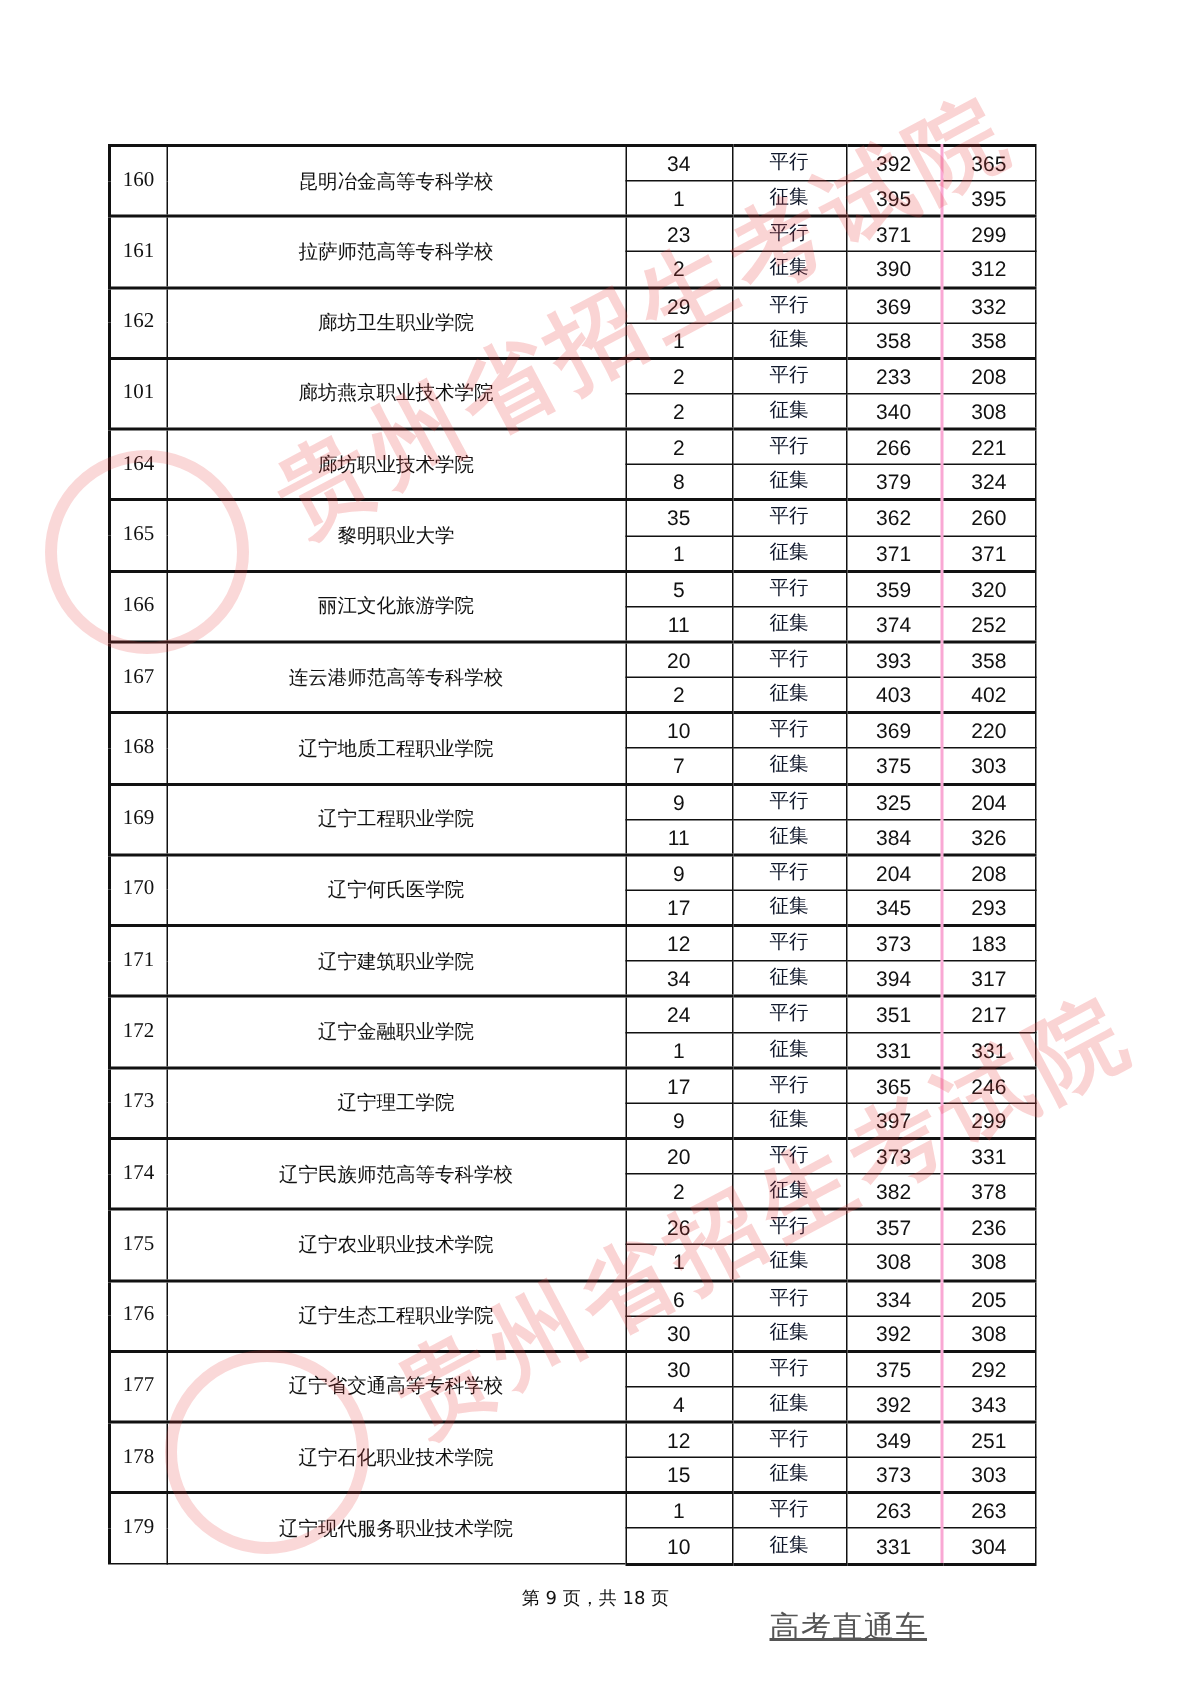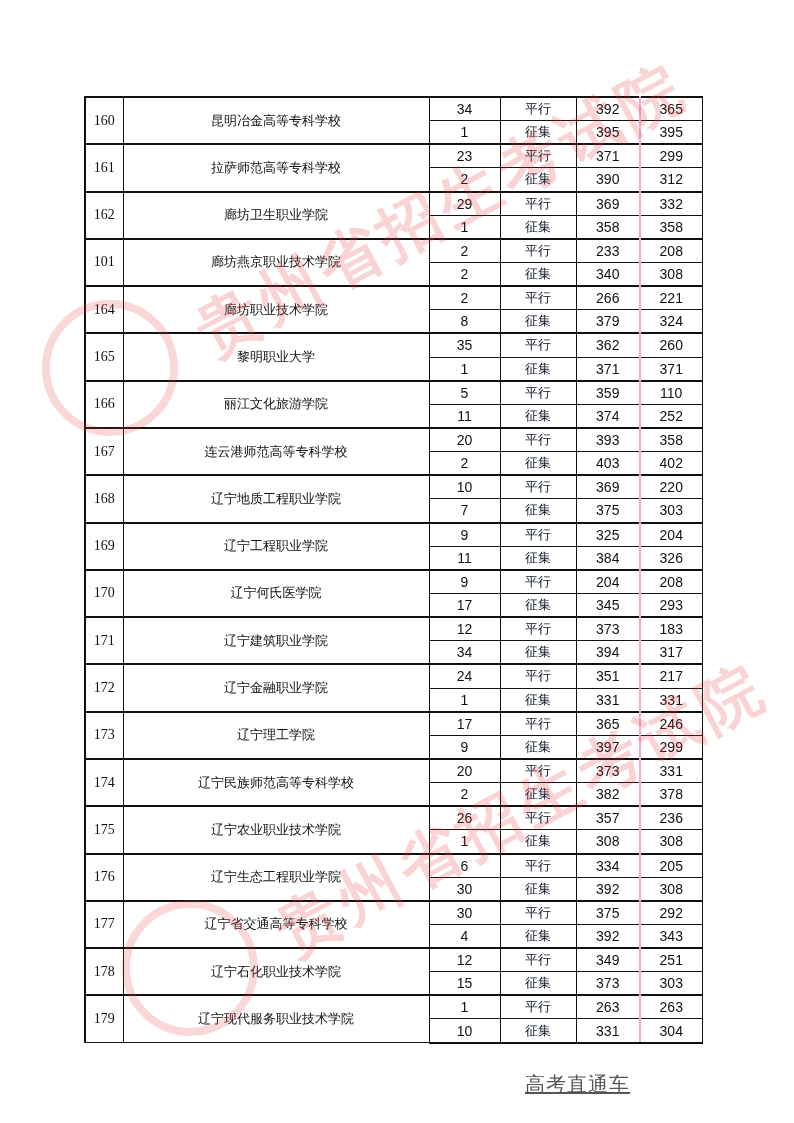--- a/index.html
+++ b/index.html
@@ -1,20 +1,20 @@
 <!DOCTYPE html>
 <html><head>
 <meta charset="utf-8">
 <style>
   html, body { margin: 0; padding: 0; }
   body {
     width: 794px; height: 1123px; background: #ffffff; position: relative; overflow: hidden;
     font-family: "Liberation Sans", "DejaVu Sans", sans-serif; color: #111;
   }
-  .page { position: absolute; left: 12px; top: 0; width: 646px; height: 1123px; }
+  .page { position: absolute; left: 0; top: 0; width: 646px; height: 1123px; }
   table.scores {
     position: absolute; left: 72px; top: 96px; width: 617px;
     border-collapse: collapse; table-layout: fixed;
   }
   table.scores td {
     border: 1.3px solid #111; padding: 0; height: 22.15px; line-height: 22px;
     text-align: center; font-size: 14px; overflow: hidden; white-space: nowrap;
   }
   table.scores tr.first td { border-top: 2.2px solid #111; }
   table.scores td.idx { font-family: "Liberation Serif", "DejaVu Serif", serif; font-size: 14px; border-left: 2px solid #111; }
@@ -140,21 +140,21 @@
           <td class="type">征集</td>
           <td class="max">371</td>
           <td class="min">371</td>
         </tr>
         <tr class="first">
           <td class="idx" rowspan="2">166</td>
           <td class="name" rowspan="2">丽江文化旅游学院</td>
           <td class="plan">5</td>
           <td class="type">平行</td>
           <td class="max">359</td>
-          <td class="min">110</td>
+          <td class="min">320</td>
         </tr>
         <tr>
           <td class="plan">11</td>
           <td class="type">征集</td>
           <td class="max">374</td>
           <td class="min">252</td>
         </tr>
         <tr class="first">
           <td class="idx" rowspan="2">167</td>
           <td class="name" rowspan="2">连云港师范高等专科学校</td>
@@ -338,14 +338,15 @@
           <td class="min">304</td>
         </tr>
       </tbody>
   </table>
 
   <div class="watermark" style="left:170px; top:300px;">贵州省招生考试院</div>
   <div class="watermark" style="left:250px; top:900px;">贵州省招生考试院</div>
   <div class="wm-seal" style="left:30px; top:300px;"></div>
   <div class="wm-seal" style="left:110px; top:900px;"></div>
 
+  <div class="footer-page">第 9 页，共 18 页</div>
   <div class="brand">高考直通车</div>
 </div>
 
 </body></html>

